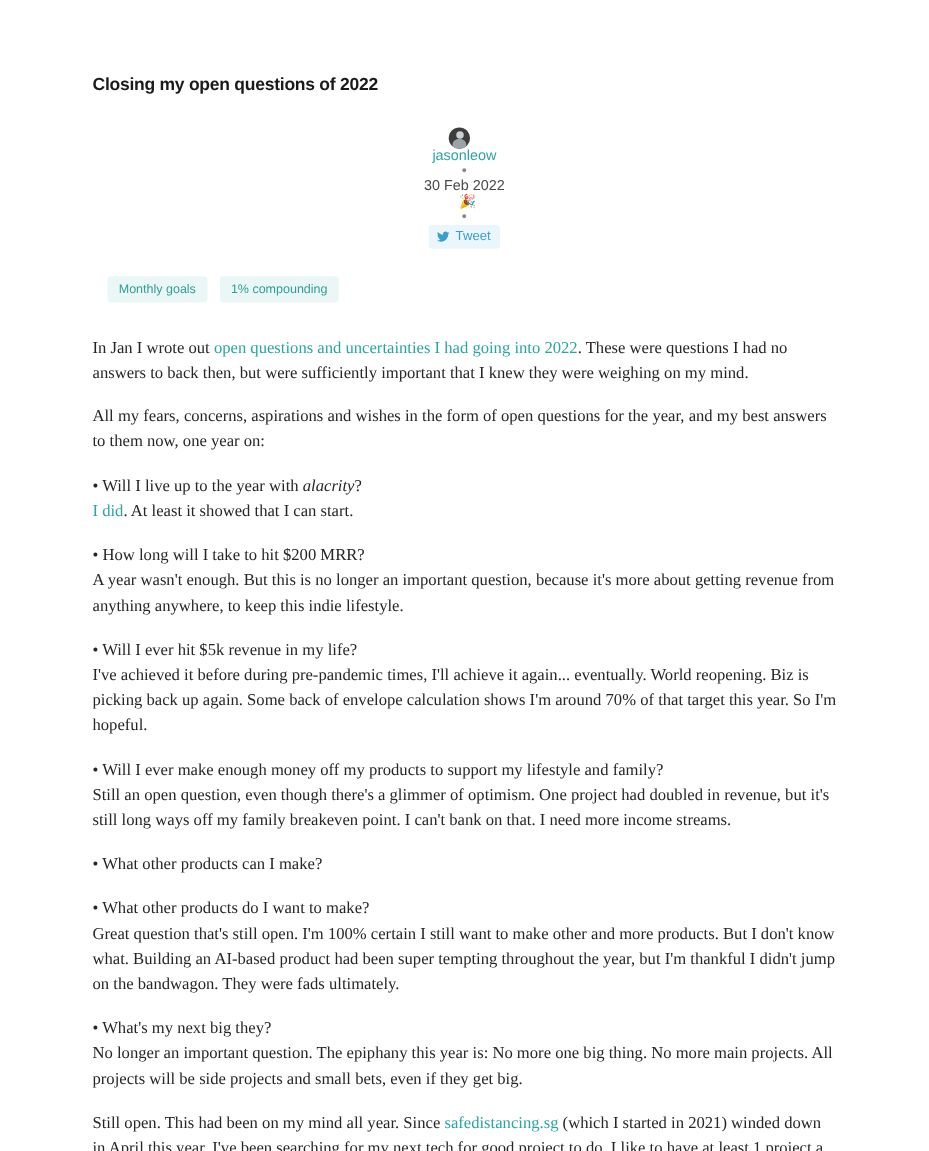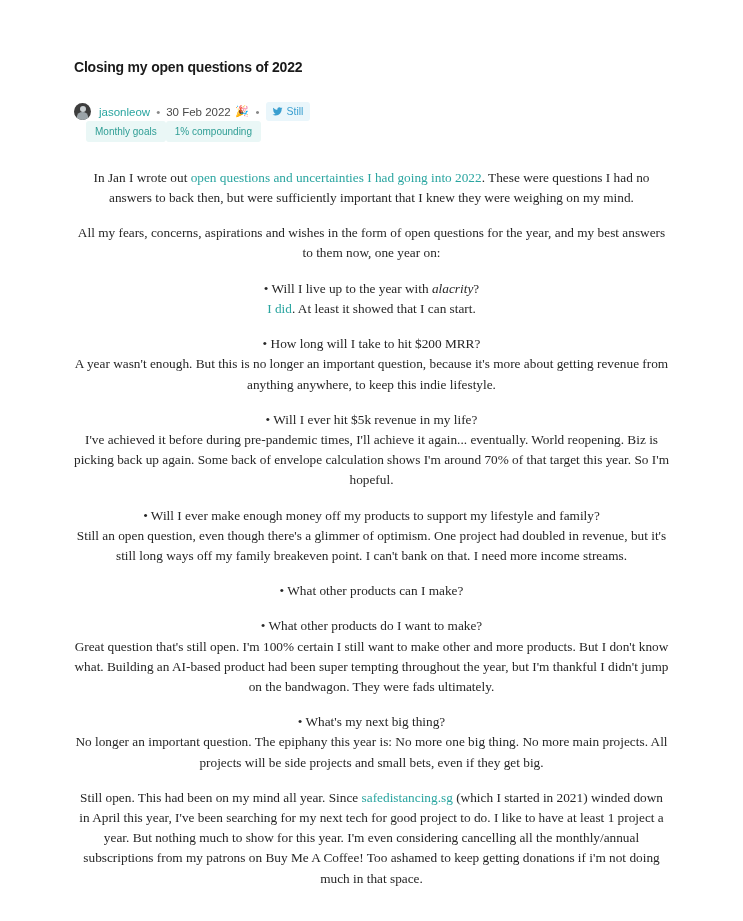--- a/index.html
+++ b/index.html
@@ -28,20 +28,21 @@
     margin: 10px 0 0 0;
     line-height: 1.3;
   }
   .meta-row {
     display: flex;
     align-items: center;
     margin-top: 26px;
     font-family: "Liberation Sans", sans-serif;
     font-size: 11.5px;
     color: #555;
+    flex-direction: column;
   }
   .avatar {
     width: 17px;
     height: 17px;
     border-radius: 50%;
     background: #3d3d3d;
     margin-right: 8px;
     position: relative;
     overflow: hidden;
     flex: 0 0 auto;
@@ -85,41 +86,42 @@
     color: #3a9fd0;
     border-radius: 3px;
     padding: 2px 7px 2px 6px;
     font-size: 10.5px;
     text-decoration: none;
     line-height: 1.4;
   }
   .tweet-btn svg { display: block; }
   .tags {
     display: flex;
+    gap: 10px;
+    margin-top: 22px;
     padding-left: 12px;
   }
   .tag {
     background: #eaf7f6;
     color: #2f9e95;
     font-family: "Liberation Sans", sans-serif;
     font-size: 10px;
     border-radius: 3px;
     padding: 4px 9px;
     text-decoration: none;
     line-height: 1.3;
   }
   .content {
     margin-top: 26px;
     font-size: 13.3px;
     line-height: 1.52;
     color: #262626;
   }
   .content p {
     margin: 0 0 15px 0;
-    text-align: center;
   }
   .content a {
     color: #2aa5a0;
     text-decoration: none;
   }
   .content em { }
   .qblock { margin-bottom: 15px; }
   .qblock .q { margin: 0; }
   .qblock .a { margin: 0; }
 </style>
@@ -136,21 +138,21 @@
     <span class="meta-sep">•</span>
     <span class="meta-date">30 Feb 2022</span>
     <span class="emoji">🎉</span>
     <span class="meta-sep">•</span>
     <a class="tweet-btn" href="#">
       <span>
         <svg width="11" height="11" viewBox="0 0 24 24" aria-hidden="true">
           <path fill="#3a9fd0" d="M23 4.9c-.8.4-1.7.7-2.6.8 1-.6 1.7-1.5 2-2.6-.9.5-1.9.9-2.9 1.1-.8-.9-2-1.5-3.3-1.5-2.5 0-4.5 2-4.5 4.5 0 .4 0 .7.1 1C8.1 8 4.9 6.2 2.8 3.6c-.4.7-.6 1.4-.6 2.3 0 1.6.8 2.9 2 3.7-.7 0-1.4-.2-2-.6 0 2.2 1.6 4 3.6 4.4-.4.1-.8.2-1.2.2-.3 0-.6 0-.8-.1.6 1.8 2.2 3.1 4.2 3.1-1.5 1.2-3.5 1.9-5.6 1.9H1c2 1.3 4.4 2 7 2 8.4 0 13-7 13-13v-.6c.9-.6 1.6-1.4 2-2.3z"></path>
         </svg>
       </span>
-      <span>Still</span>
+      <span>Tweet</span>
     </a>
   </div>
 
   <div class="tags">
     <a class="tag" href="#">Monthly goals</a>
     <a class="tag" href="#">1% compounding</a>
   </div>
 
   <div class="content">
 
@@ -181,21 +183,21 @@
     <div class="qblock">
       <p class="q">• What other products can I make?</p>
     </div>
 
     <div class="qblock">
       <p class="q">• What other products do I want to make?</p>
       <p class="a">Great question that's still open. I'm 100% certain I still want to make other and more products. But I don't know what. Building an AI-based product had been super tempting throughout the year, but I'm thankful I didn't jump on the bandwagon. They were fads ultimately.</p>
     </div>
 
     <div class="qblock">
-      <p class="q">• What's my next big thing?</p>
+      <p class="q">• What's my next big they?</p>
       <p class="a">No longer an important question. The epiphany this year is: No more one big thing. No more main projects. All projects will be side projects and small bets, even if they get big.</p>
     </div>
 
     <div class="qblock">
       <p class="a"><span>Still open. This had been on my mind all year. Since </span><a href="#">safedistancing.sg</a><span> (which I started in 2021) winded down in April this year, I've been searching for my next tech for good project to do. I like to have at least 1 project a year. But nothing much to show for this year. I'm even considering cancelling all the monthly/annual subscriptions from my patrons on Buy Me A Coffee! Too ashamed to keep getting donations if i'm not doing much in that space.</span></p>
     </div>
 
   </div>
 </div>
 

